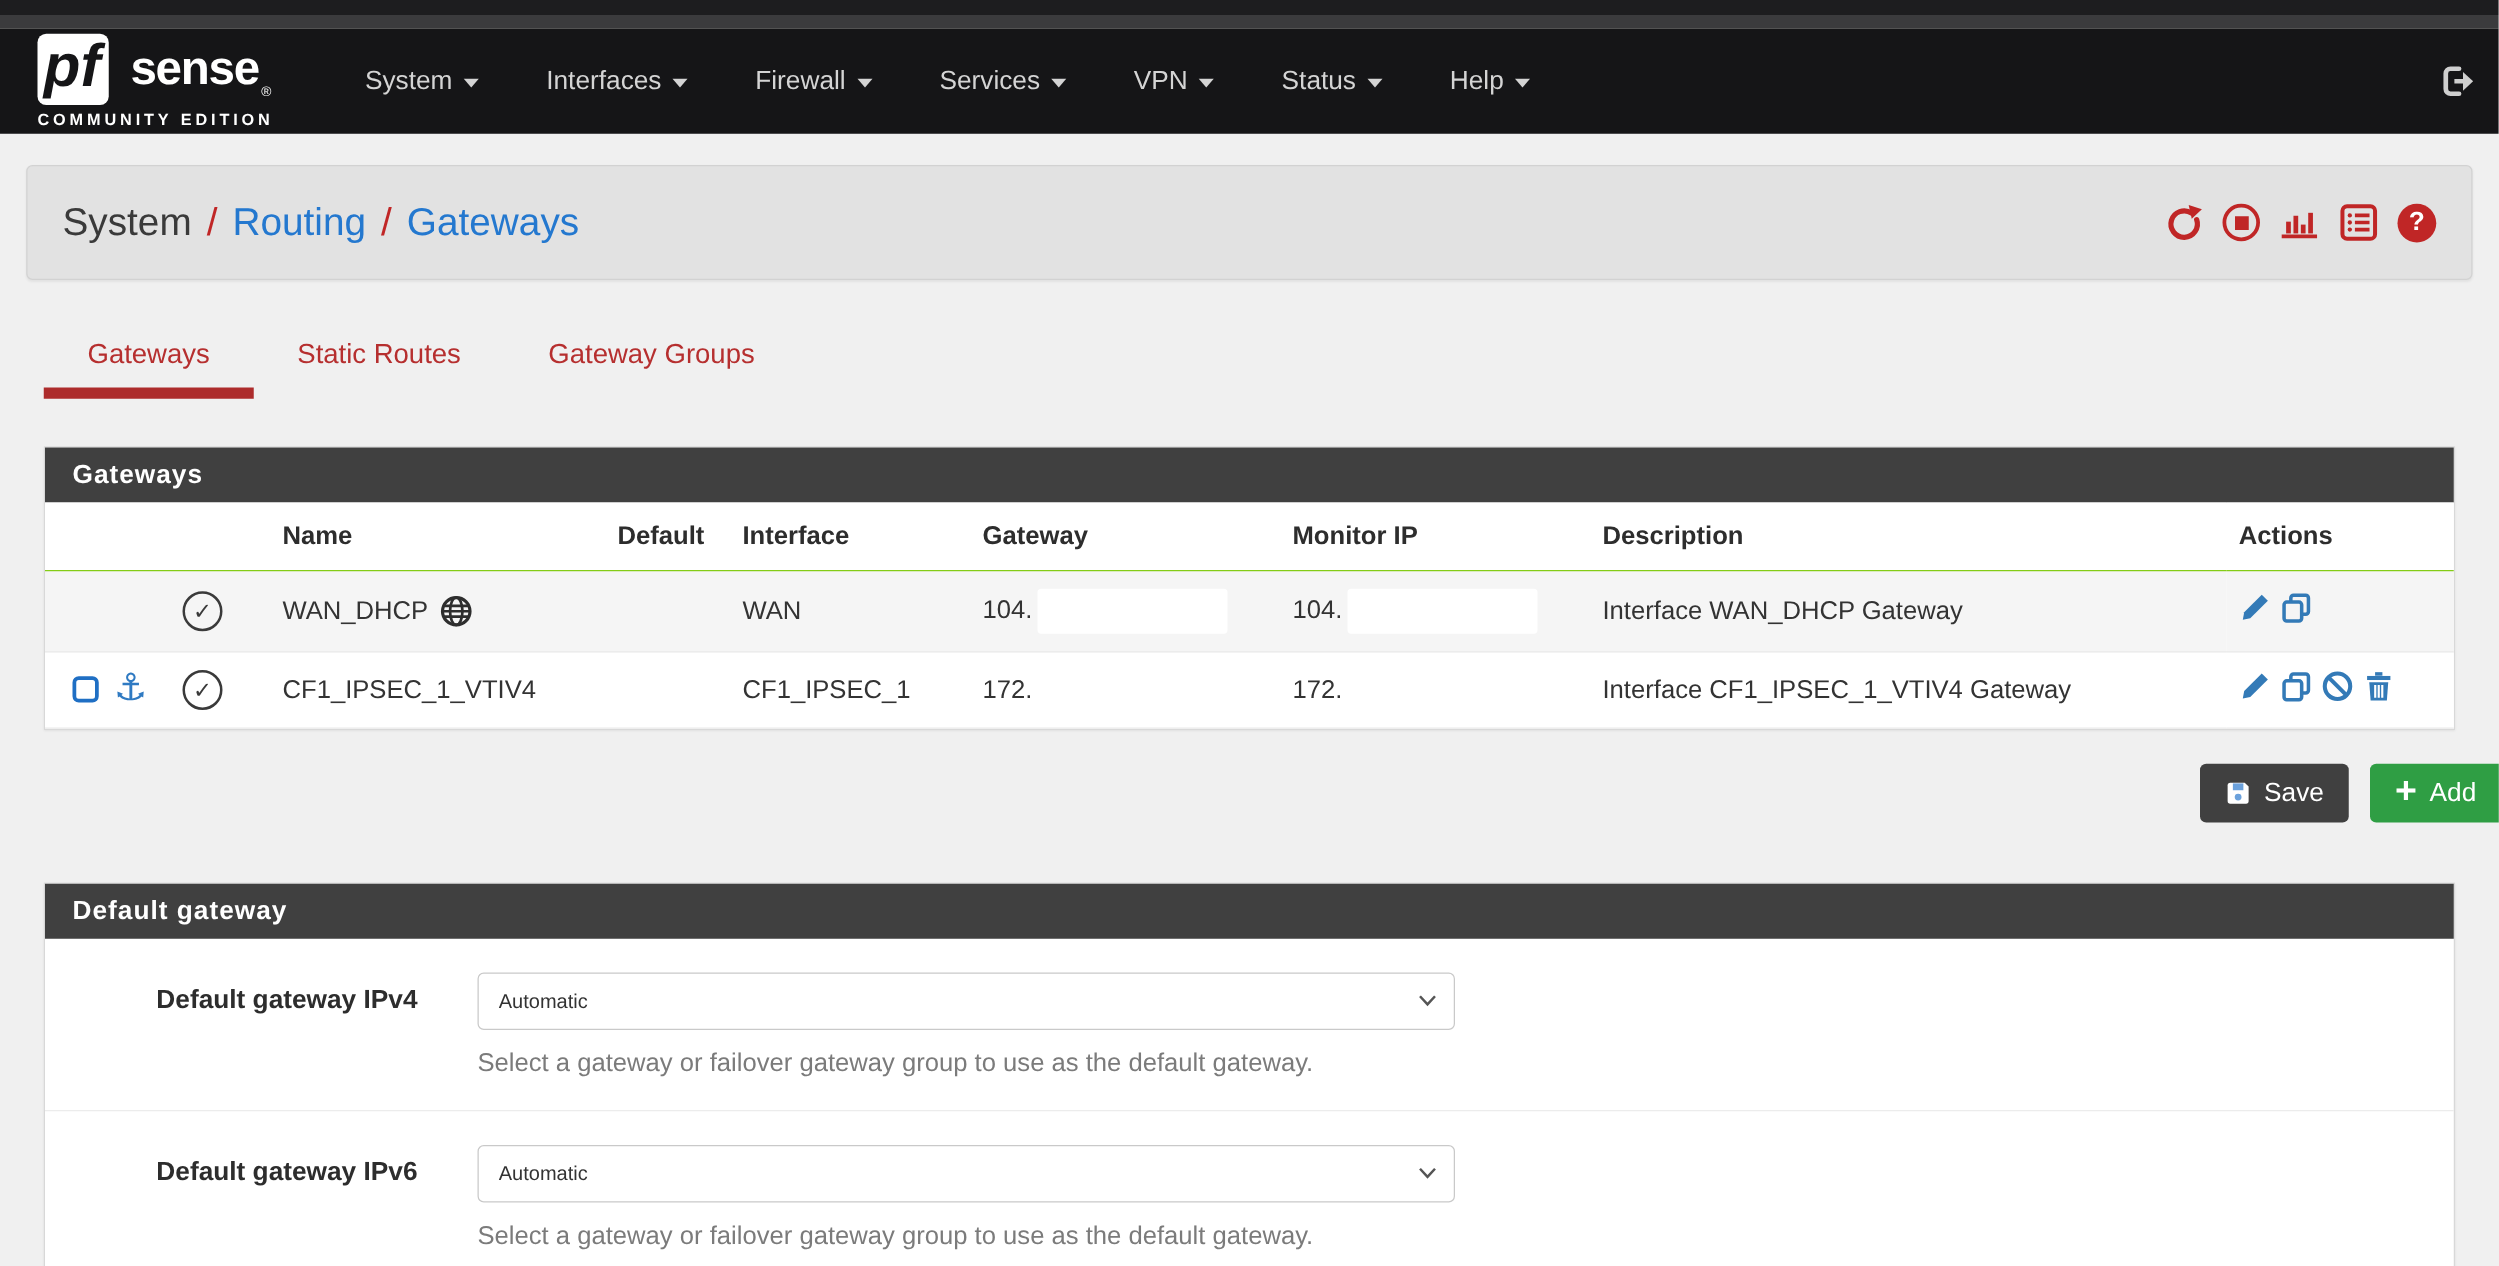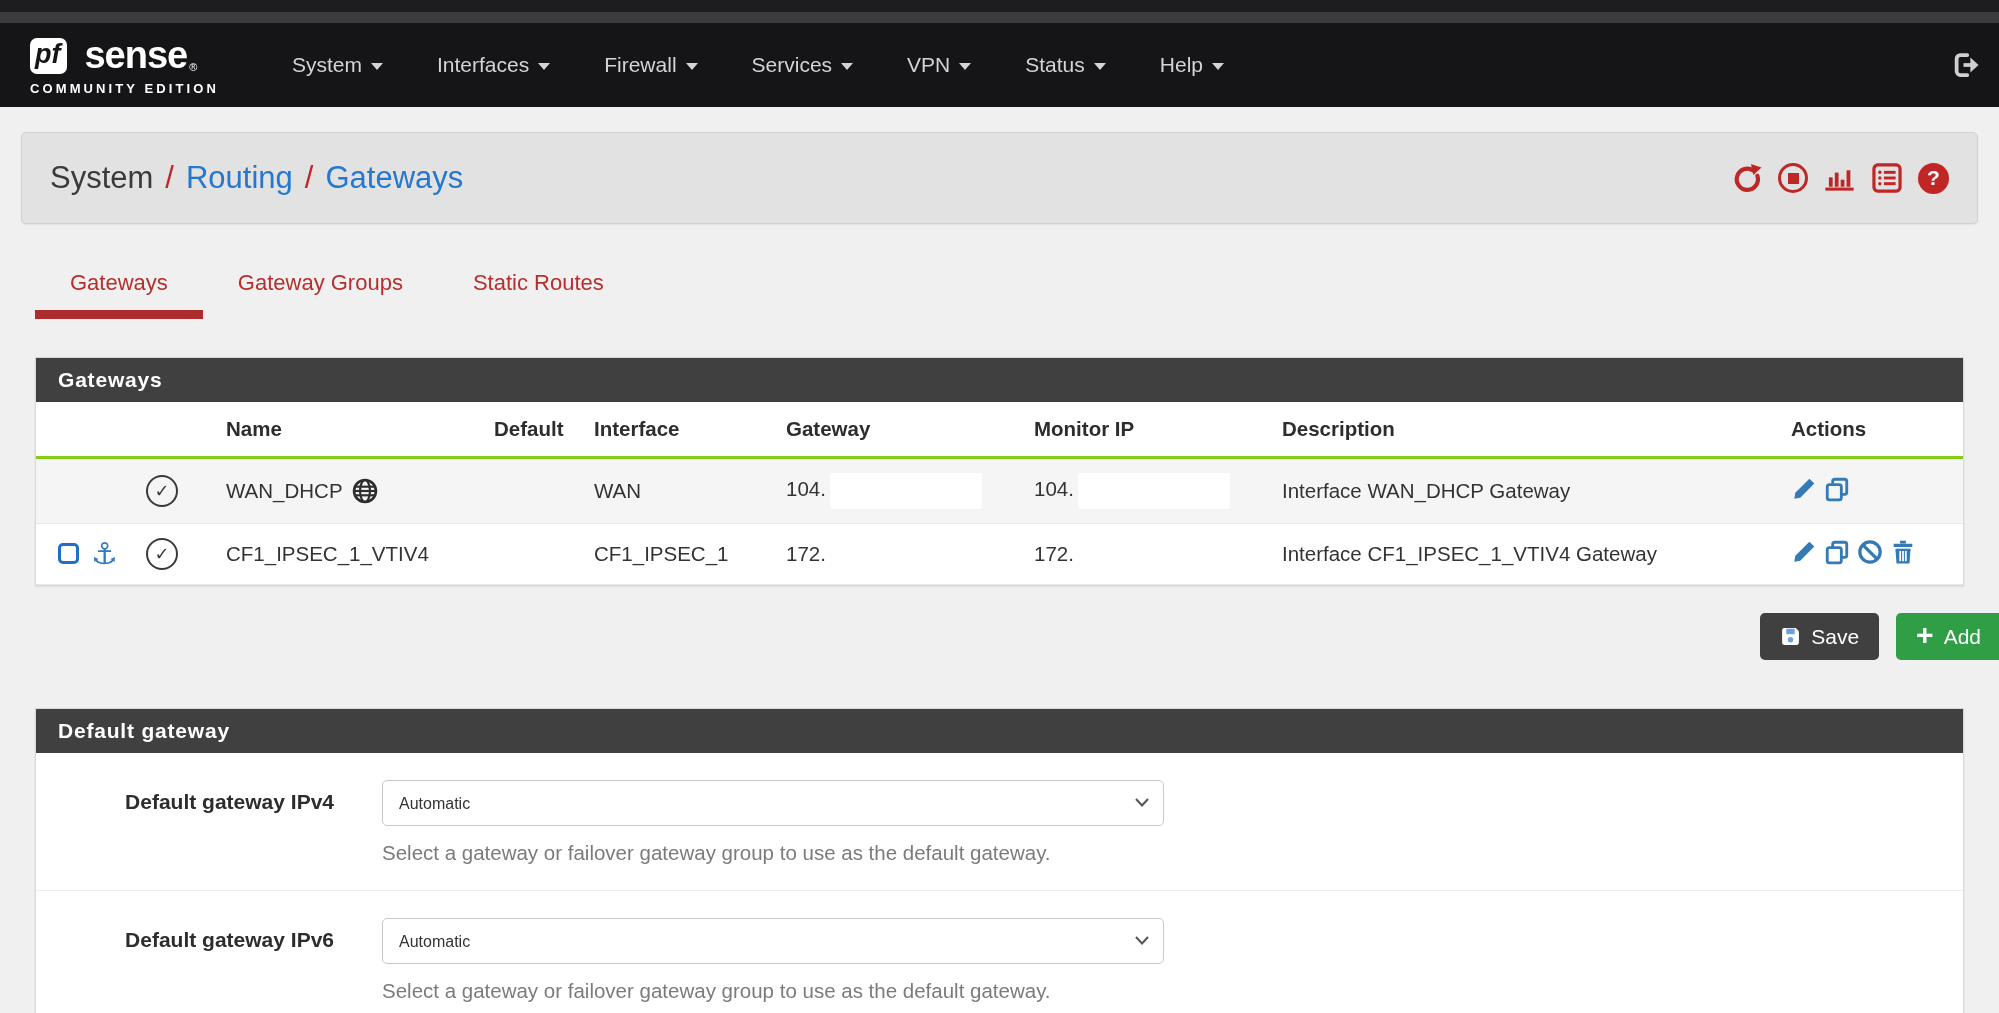--- a/index.html
+++ b/index.html
@@ -13,21 +13,21 @@
   .top-strip1 { height:12px; background:#1d1d1f; }
   .top-strip2 { height:11px; background:#3b3b3d; }
   .navbar {
     height:84px; background:#151517; display:flex; align-items:center;
     padding:0 30px;
   }
   .brand { display:flex; flex-direction:column; margin-right:46px; }
   .brand-row { display:flex; align-items:center; }
   .brand-badge {
     background:#ffffff; color:#151517; font-weight:bold; font-style:italic;
-    font-size:27px; line-height:1; padding:3px 7px 6px 5px; border-radius:7px;
+    font-size:48px; line-height:1; padding:3px 7px 6px 5px; border-radius:7px;
   }
   .brand-name { color:#fff; font-weight:bold; font-size:38px; letter-spacing:-1px; margin-left:17px; }
   .brand-reg { color:#fff; font-size:11px; align-self:flex-end; margin:0 0 4px 2px; }
   .brand-tagline { color:#fff; font-size:13px; letter-spacing:3.1px; font-weight:bold; margin-top:4px; }
   .nav-menu { display:flex; align-items:center; }
   .nav-item {
     color:#d4d4d4; font-size:21px; padding:0 27px; display:flex; align-items:center;
     cursor:pointer; height:84px;
   }
   .caret {
@@ -68,21 +68,21 @@
            box-shadow:0 1px 2px rgba(0,0,0,.08); }
   .panel-head {
     background:#404040; color:#fff; font-weight:bold; font-size:21px;
     letter-spacing:.8px; padding:10px 22px;
   }
 
   
   table.gw { width:100%; border-collapse:collapse; font-size:20.5px; color:#333; }
   table.gw th {
     text-align:left; font-weight:bold; color:#2d2d2d; padding:15px 10px;
-    border-bottom:3px solid #84cc16; background:#fff;
+    border-bottom:1px solid #84cc16; background:#fff;
   }
   table.gw td { padding:14px 10px; vertical-align:middle; border-bottom:1px solid #e9e9e9; }
   tr.row-odd td { background:#f5f5f5; }
   tr.row-even td { background:#ffffff; }
   .col-sel { width:100px; padding-left:22px !important; }
   .col-status { width:80px; }
   .col-name { width:268px; }
   .col-default { width:100px; }
   .col-interface { width:192px; }
   .col-gateway { width:248px; }
@@ -221,22 +221,22 @@
         <line x1="10.5" y1="13" x2="20" y2="13" stroke="#c02626" stroke-width="2.4"></line>
         <line x1="10.5" y1="17.6" x2="20" y2="17.6" stroke="#c02626" stroke-width="2.4"></line>
       </svg>
     </span>
     <span class="cicon icon-help">?</span>
   </div>
 </div>
 
 <div class="tabs">
   <div class="tab active">Gateways</div>
+  <div class="tab">Static Routes</div>
   <div class="tab">Gateway Groups</div>
-  <div class="tab">Static Routes</div>
 </div>
 
 <div class="panel">
   <div class="panel-head">Gateways</div>
   <table class="gw">
     <thead>
       <tr>
         <th class="col-sel"></th>
         <th class="col-status"></th>
         <th class="col-name">Name</th>

